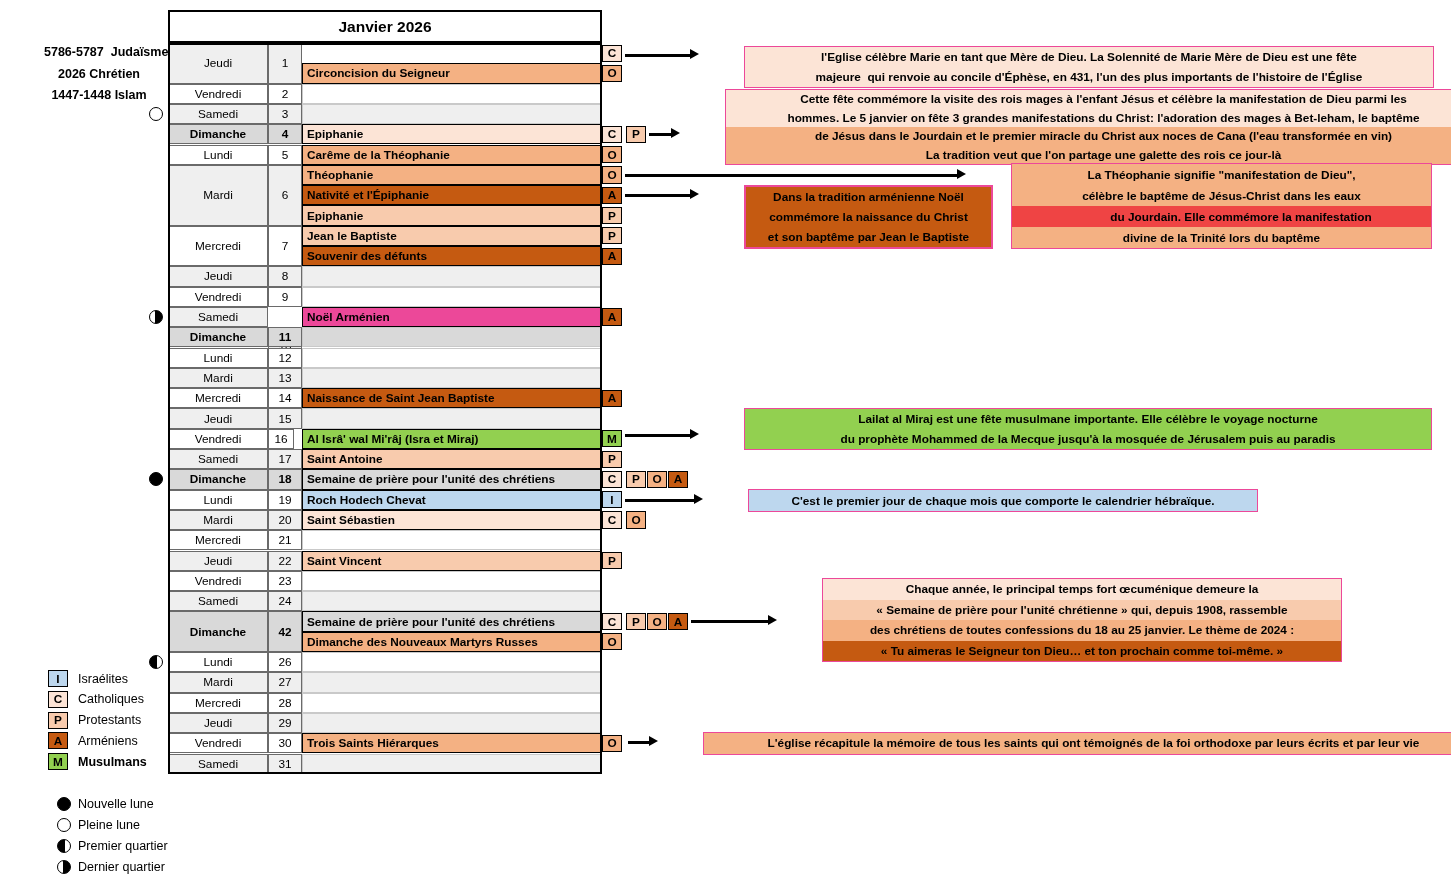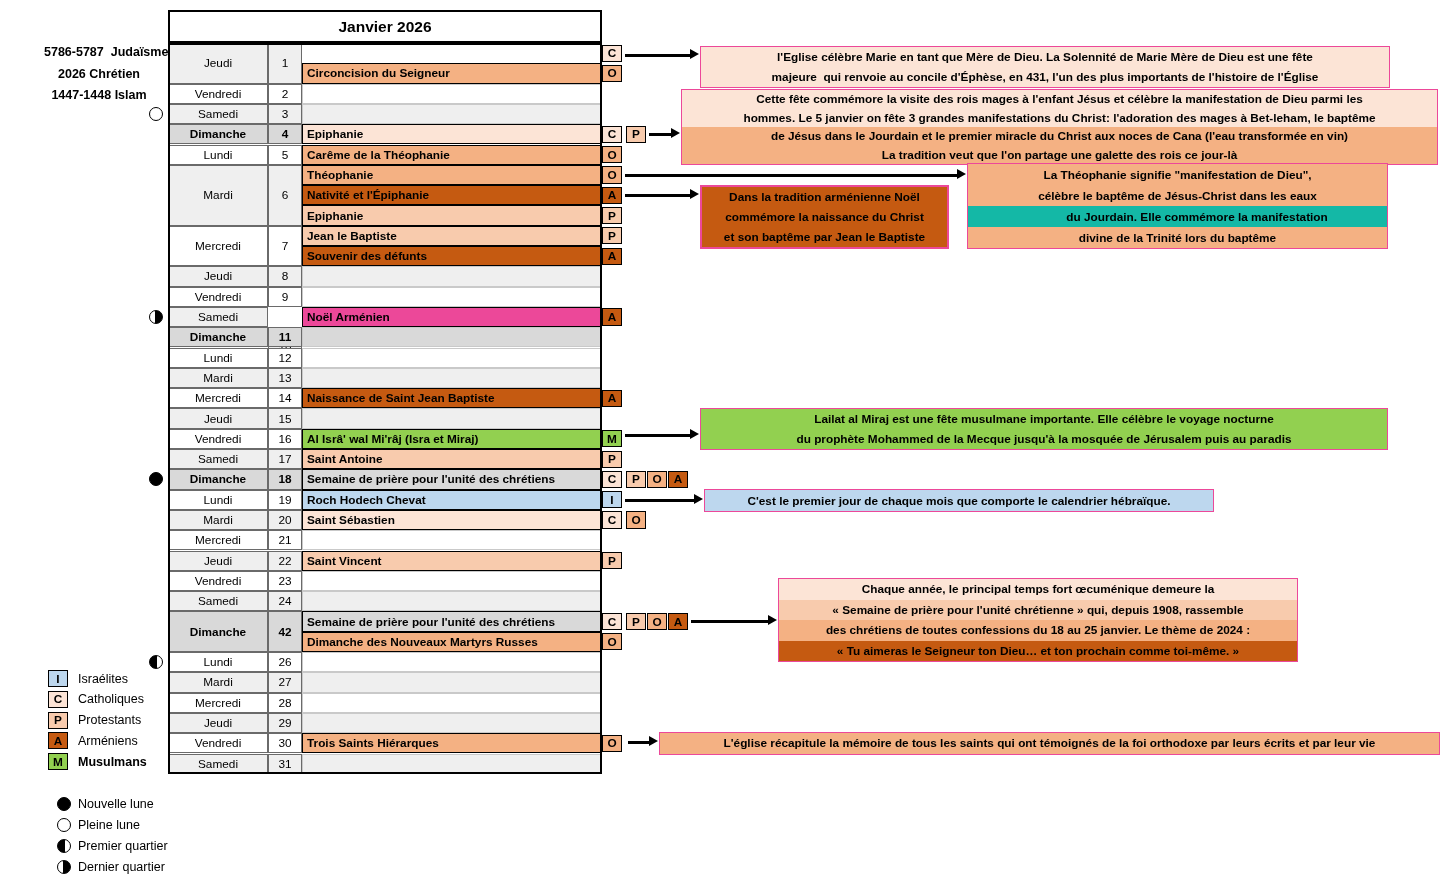--- a/index.html
+++ b/index.html
@@ -17,21 +17,21 @@
   .event-cell{padding-left:4px;font-weight:bold;border:1px solid #c9c9c9;white-space:pre;}
   .event-cell.has-event{border:1px solid #000;}
   .badge{display:flex;align-items:center;justify-content:center;font-weight:bold;font-size:11.8px;
         border:1px solid #000;z-index:7;}
   .bold{font-weight:bold;}
   .moon{border-radius:50%;border:1.5px solid #000;background:#fff;z-index:7;}
   .moon-new{background:#000;}
   .moon-full{background:#fff;}
   .moon-first{background:linear-gradient(90deg,#000 60%,#fff 60%);}
   .moon-last{background:linear-gradient(90deg,#fff 40%,#000 40%);}
-  .ann-box{position:absolute;box-sizing:border-box;border:7px solid #ec4899;z-index:8;}
+  .ann-box{position:absolute;box-sizing:border-box;border:7px solid #ec4899;z-index:8;margin-left:44px;}
   .ann-line{display:flex;align-items:center;justify-content:center;font-weight:bold;font-size:11.8px;white-space:pre;overflow:hidden;}
   .arrow-line{height:3px;background:#000;z-index:7;}
   .arrow-head{width:0;height:0;border-top:5.5px solid transparent;border-bottom:5.5px solid transparent;
         border-left:9px solid #000;z-index:7;background:transparent !important;}
   .legend-label{display:flex;align-items:center;font-size:12.5px;}
 </style>
 </head>
 <body>
 
 <div id="page">
@@ -99,21 +99,21 @@
     <div class="abs cell num-cell" style="left: 268px; top: 367.8px; width: 34px; height: 20.3px; background: rgb(239, 239, 239);">13</div>
     <div class="abs cell event-cell" style="left: 302px; top: 367.8px; width: 300px; height: 20.3px; background: rgb(239, 239, 239);"></div>
     <div class="abs cell day-cell" style="left: 168px; top: 388.1px; width: 100px; height: 20.3px; background: rgb(255, 255, 255);">Mercredi</div>
     <div class="abs cell num-cell" style="left: 268px; top: 388.1px; width: 34px; height: 20.3px; background: rgb(255, 255, 255);">14</div>
     <div class="abs cell event-cell has-event" style="left: 302px; top: 388.1px; width: 300px; height: 20.3px; background: rgb(197, 90, 17);">Naissance de Saint Jean Baptiste</div>
     <div class="abs badge" style="left: 602px; top: 389.6px; width: 20px; height: 17.3px; background: rgb(197, 90, 17);">A</div>
     <div class="abs cell day-cell" style="left: 168px; top: 408.4px; width: 100px; height: 20.3px; background: rgb(239, 239, 239);">Jeudi</div>
     <div class="abs cell num-cell" style="left: 268px; top: 408.4px; width: 34px; height: 20.3px; background: rgb(239, 239, 239);">15</div>
     <div class="abs cell event-cell" style="left: 302px; top: 408.4px; width: 300px; height: 20.3px; background: rgb(239, 239, 239);"></div>
     <div class="abs cell day-cell" style="left: 168px; top: 428.7px; width: 100px; height: 20.3px; background: rgb(255, 255, 255);">Vendredi</div>
-    <div class="abs cell num-cell" style="left: 268px; top: 428.7px; width: 34px; height: 20.3px; background: rgb(255, 255, 255);">16</div>
+    <div class="abs cell num-cell" style="left: 268px; top: 428.7px; width: 26px; height: 20.3px; background: rgb(255, 255, 255);">16</div>
     <div class="abs cell event-cell has-event" style="left: 302px; top: 428.7px; width: 300px; height: 20.3px; background: rgb(146, 208, 80);">Al Isrâ' wal Mi'râj (Isra et Miraj)</div>
     <div class="abs badge" style="left: 602px; top: 430.2px; width: 20px; height: 17.3px; background: rgb(146, 208, 80);">M</div>
     <div class="abs cell day-cell" style="left: 168px; top: 449px; width: 100px; height: 20.3px; background: rgb(239, 239, 239);">Samedi</div>
     <div class="abs cell num-cell" style="left: 268px; top: 449px; width: 34px; height: 20.3px; background: rgb(239, 239, 239);">17</div>
     <div class="abs cell event-cell has-event" style="left: 302px; top: 449px; width: 300px; height: 20.3px; background: rgb(248, 203, 173);">Saint Antoine</div>
     <div class="abs badge" style="left: 602px; top: 450.5px; width: 20px; height: 17.3px; background: rgb(248, 203, 173);">P</div>
     <div class="abs cell day-cell bold" style="left: 168px; top: 469.3px; width: 100px; height: 20.3px; background: rgb(217, 217, 217);">Dimanche</div>
     <div class="abs cell num-cell bold" style="left: 268px; top: 469.3px; width: 34px; height: 20.3px; background: rgb(217, 217, 217);">18</div>
     <div class="abs cell event-cell has-event" style="left: 302px; top: 469.3px; width: 300px; height: 20.3px; background: rgb(217, 217, 217);">Semaine de prière pour l'unité des chrétiens</div>
     <div class="abs badge" style="left: 602px; top: 470.8px; width: 20px; height: 17.3px; background: rgb(252, 228, 214);">C</div>
@@ -207,21 +207,21 @@
     <div class="ann-box" style="left: 700px; top: 185px; width: 249px; border-width: 2px;">
       <div class="ann-line" style="height: 20px; background: rgb(197, 90, 17); position: relative;">Dans la tradition arménienne Noël</div>
       <div class="ann-line" style="height: 20px; background: rgb(197, 90, 17); position: relative;">commémore la naissance du Christ</div>
       <div class="ann-line" style="height: 20px; background: rgb(197, 90, 17); position: relative;">et son baptême par Jean le Baptiste</div>
     </div>
     <div class="abs arrow-line" style="left: 625px; top: 193.5px; width: 67px; background: rgb(0, 0, 0);"></div>
     <div class="abs arrow-head" style="left: 690px; top: 188.5px;"></div>
     <div class="ann-box" style="left: 967px; top: 163px; width: 421px; border-width: 1px;">
       <div class="ann-line" style="height: 21px; background: rgb(244, 177, 131); position: relative;">La Théophanie signifie "manifestation de Dieu",</div>
       <div class="ann-line" style="height: 21px; background: rgb(244, 177, 131); position: relative;">célèbre le baptême de Jésus-Christ dans les eaux</div>
-      <div class="ann-line" style="height: 21px; background: #14b8a6; position: relative; padding-left: 39px;">du Jourdain. Elle commémore la manifestation</div>
+      <div class="ann-line" style="height: 21px; background: #ef4444; position: relative; padding-left: 39px;">du Jourdain. Elle commémore la manifestation</div>
       <div class="ann-line" style="height: 21px; background: rgb(244, 177, 131); position: relative;">divine de la Trinité lors du baptême</div>
     </div>
     <div class="abs arrow-line" style="left: 625px; top: 173.5px; width: 334px; background: rgb(0, 0, 0);"></div>
     <div class="abs arrow-head" style="left: 957px; top: 168.5px;"></div>
     <div class="ann-box" style="left: 700px; top: 408px; width: 688px; border-width: 1px;">
       <div class="ann-line" style="height: 20px; background: rgb(146, 208, 80); position: relative;">Lailat al Miraj est une fête musulmane importante. Elle célèbre le voyage nocturne</div>
       <div class="ann-line" style="height: 20px; background: rgb(146, 208, 80); position: relative;">du prophète Mohammed de la Mecque jusqu'à la mosquée de Jérusalem puis au paradis</div>
     </div>
     <div class="abs arrow-line" style="left: 625px; top: 433.5px; width: 67px; background: rgb(0, 0, 0);"></div>
     <div class="abs arrow-head" style="left: 690px; top: 428.5px;"></div>

